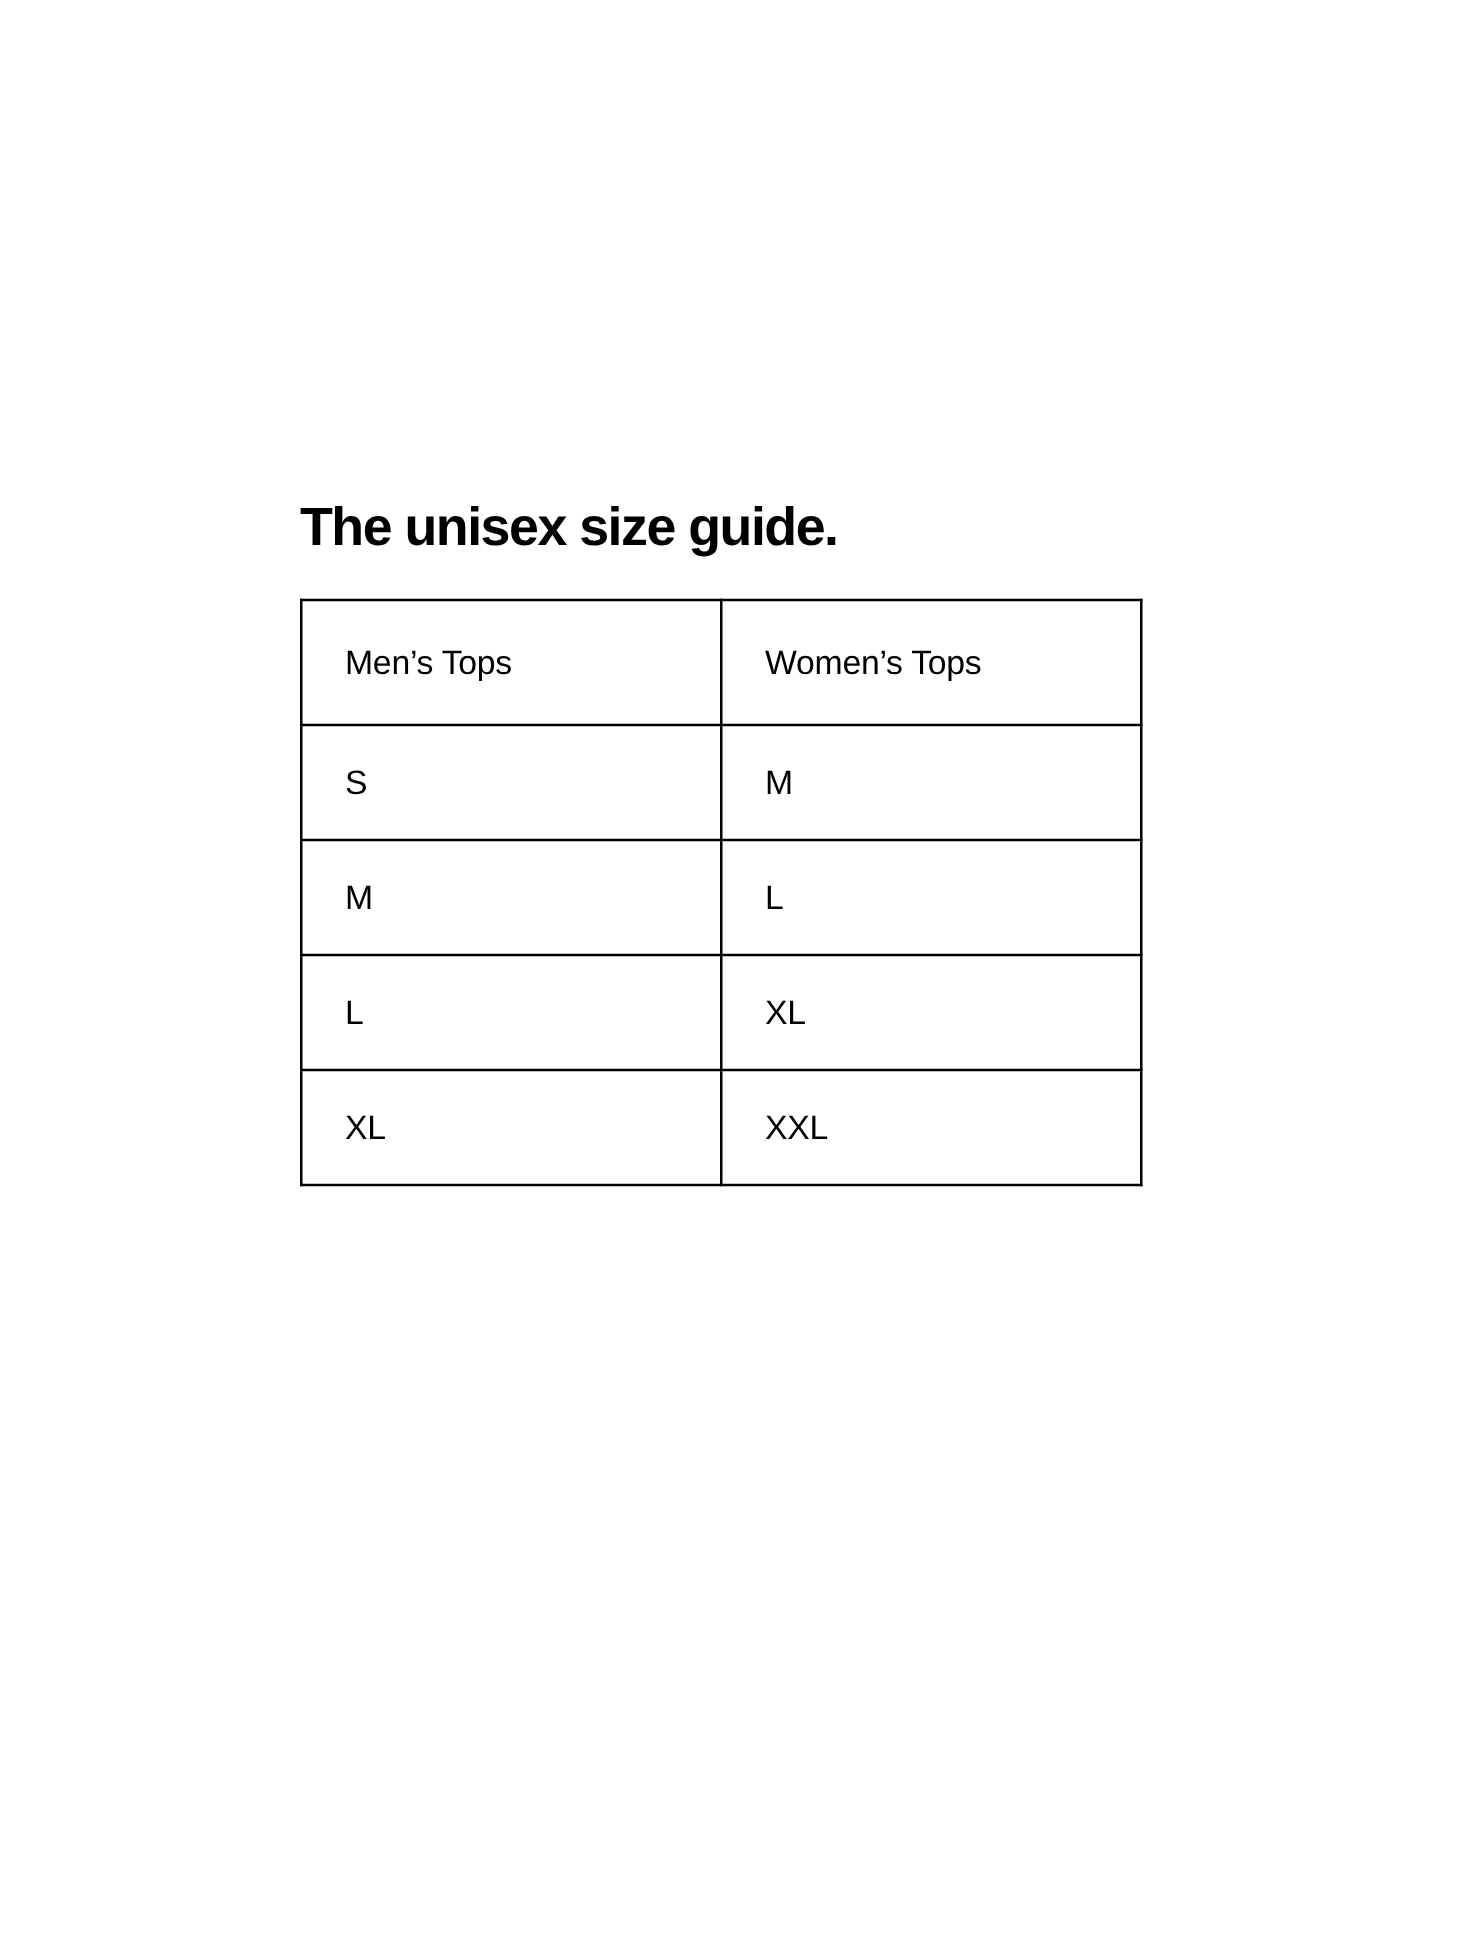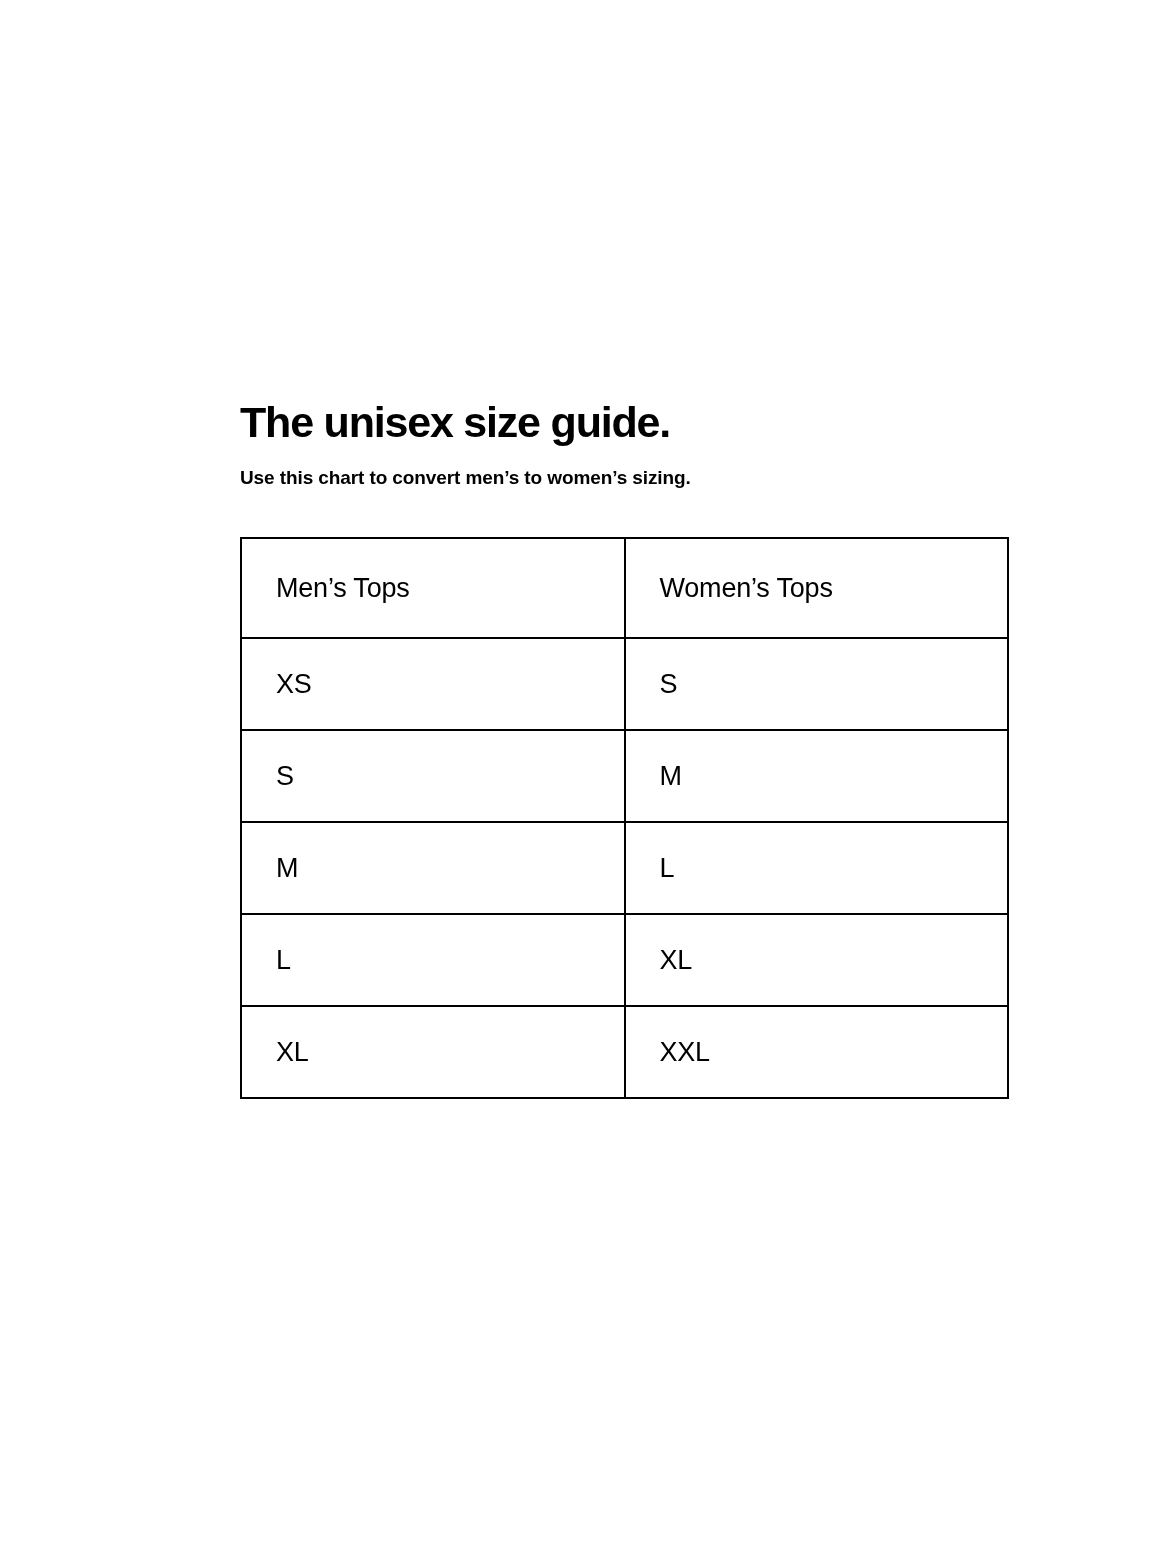--- a/index.html
+++ b/index.html
@@ -30,23 +30,23 @@
     color: #000;
   }
   .subtitle {
     font-size: 19px;
     font-weight: 700;
     margin-top: 22px;
     color: #000;
     letter-spacing: -0.1px;
   }
   table.size-table {
-    margin-top: 48px;
+    margin-top: 34px;
     border-collapse: collapse;
-    width: 769px;
+    width: 674px;
     table-layout: fixed;
   }
   table.size-table th,
   table.size-table td {
     border: 2px solid #000000;
     height: 90px;
     padding: 0 34px;
     text-align: left;
     vertical-align: middle;
     font-size: 27px;
@@ -61,34 +61,29 @@
     height: 98px;
   }
 </style>
 </head>
 <body>
 
 <div class="page">
 
   <h1 class="title">The unisex size guide.</h1>
 
-  <p class="subtitle">Use this chart to convert men’s to women’s sizing.</p>
 
   <table class="size-table">
     <thead>
       <tr class="header-row">
         <th>Men’s Tops</th>
         <th>Women’s Tops</th>
       </tr>
     </thead>
     <tbody>
-      <tr>
-        <td>XS</td>
-        <td>S</td>
-      </tr>
       <tr>
         <td>S</td>
         <td>M</td>
       </tr>
       <tr>
         <td>M</td>
         <td>L</td>
       </tr>
       <tr>
         <td>L</td>

